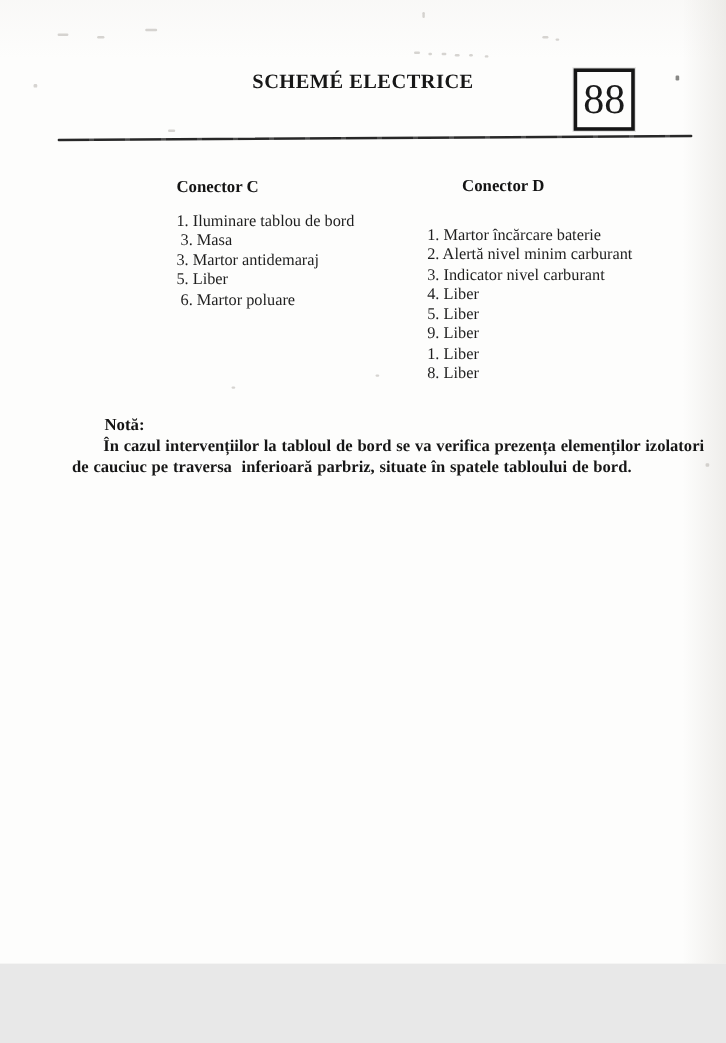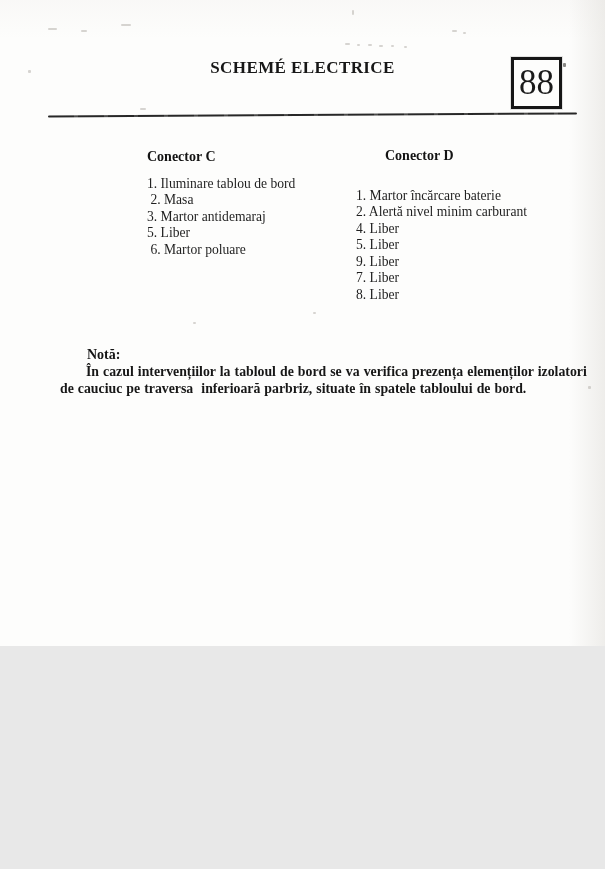--- a/index.html
+++ b/index.html
@@ -3,42 +3,42 @@
 <meta charset="utf-8">
 <style>
   html, body { margin: 0; padding: 0; }
   body {
     font-family: "Liberation Serif", "DejaVu Serif", serif;
     background: #e8e8e8;
   }
   .page {
     position: relative;
     width: 605px;
-    height: 646px;
+    height: 803px;
     margin: 0 auto;
     background:
       linear-gradient(to right, rgba(255,255,255,0) 94%, rgba(226,224,220,0.55) 100%),
       linear-gradient(to bottom, rgba(245,244,242,0.5) 0%, rgba(255,255,255,0) 6%),
       #fdfdfc;
     overflow: hidden;
     color: #1b1b1b;
   }
   .abs { position: absolute; }
 
   .doc-title {
     left: 0; right: 0; top: 58px;
     text-align: center;
     font-size: 17px;
     font-weight: bold;
     letter-spacing: 0.4px;
     color: #171717;
   }
 
   .chapter-box {
-    left: 511px; top: 57px;
+    left: 478px; top: 57px;
     width: 45px; height: 46px;
     border: 3px solid #161616;
     background: #fdfdfc;
     text-align: center;
     line-height: 46px;
     font-size: 35px;
     color: #1a1a1a;
     box-shadow: 0 0 0 1px rgba(40,40,40,0.12);
   }
 
@@ -115,23 +115,23 @@
   <div class="abs chapter-box">
     <span>88</span>
   </div>
 
   <div class="abs rule rule-header"></div>
 
   <div class="abs col-heading heading-c">Conector C</div>
 
   <div class="abs col-heading heading-d">Conector D</div>
 
-  <div class="abs pin-list list-c"><div>1. Iluminare tablou de bord</div><div> 2. Masa</div><div>3. Martor antidemaraj</div><div>5. Liber</div><div> 6. Martor poluare</div></div>
+  <div class="abs pin-list list-c"><div>1. Iluminare tablou de bord</div><div> 3. Masa</div><div>3. Martor antidemaraj</div><div>5. Liber</div><div> 6. Martor poluare</div></div>
 
-  <div class="abs pin-list list-d"><div>1. Martor încărcare baterie</div><div>2. Alertă nivel minim carburant</div><div>4. Liber</div><div>5. Liber</div><div>9. Liber</div><div>7. Liber</div><div>8. Liber</div></div>
+  <div class="abs pin-list list-d"><div>1. Martor încărcare baterie</div><div>2. Alertă nivel minim carburant</div><div>3. Indicator nivel carburant</div><div>4. Liber</div><div>5. Liber</div><div>9. Liber</div><div>1. Liber</div><div>8. Liber</div></div>
 
   <div class="abs note-label">Notă:</div>
 
   <div class="abs note-line note-line-1">În cazul intervențiilor la tabloul de bord se va verifica prezența elemenților izolatori</div>
 
   <div class="abs note-line note-line-2">de cauciuc pe traversa  inferioară parbriz, situate în spatele tabloului de bord.</div>
 
   <div class="abs rule rule-footer"></div>
 
   <div class="abs page-number">88 – 35</div>

